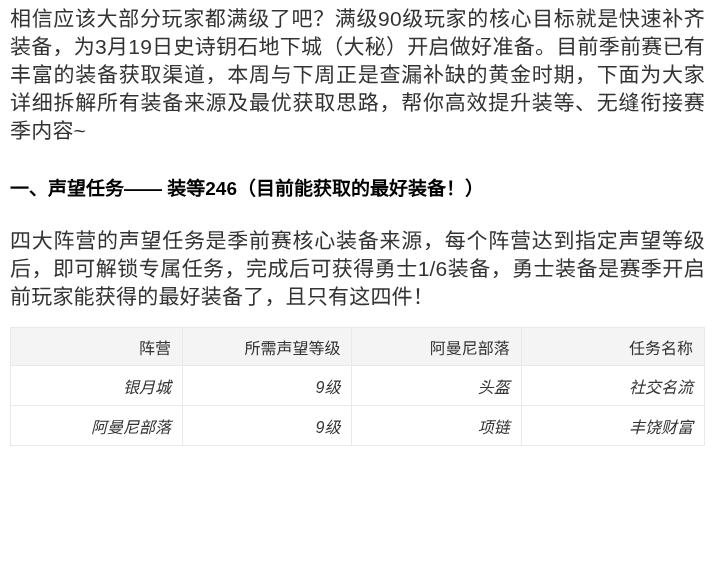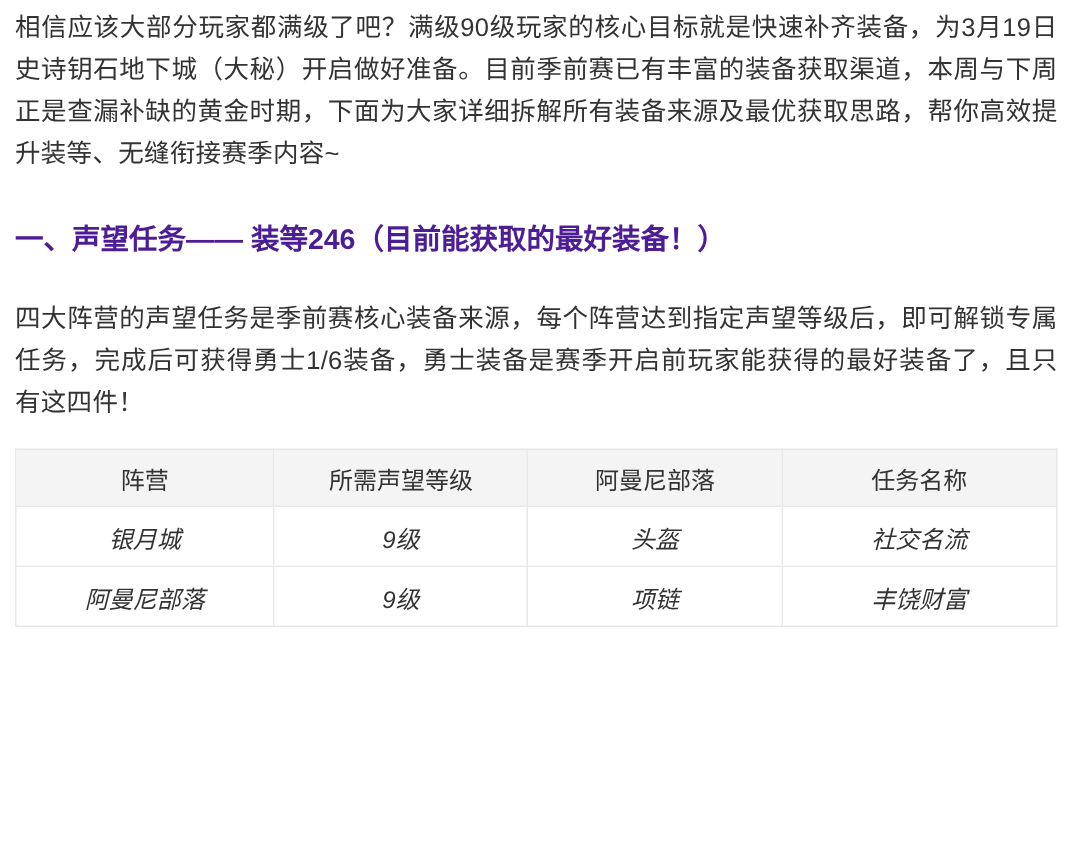--- a/index.html
+++ b/index.html
@@ -10,45 +10,45 @@
   .page {
     width: 715px;
     height: 577px;
     box-sizing: border-box;
     padding: 5px 10px 10px 10px;
     font-family: "Liberation Sans", "DejaVu Sans", sans-serif;
     color: #333333;
     overflow: hidden;
   }
   p.body-text {
-    font-size: 17px;
+    font-size: 21px;
     line-height: 28px;
     margin: 0 0 14px 0;
     text-align: justify;
     letter-spacing: 0.2px;
   }
   h2.section-heading {
     font-size: 19px;
     line-height: 26px;
     font-weight: bold;
-    color: #4c1d95;
+    color: #000000;
     margin: 31px 0 25px 0;
   }
   table.rep-table {
     width: 100%;
     border-collapse: collapse;
     table-layout: fixed;
     margin: 16px 0 14px 0;
   }
   table.rep-table th,
   table.rep-table td {
     border: 1px solid #e9e9e9;
     font-size: 16px;
     font-weight: normal;
-    text-align: center;
+    text-align: right;
     padding: 0 11px;
     color: #333333;
     white-space: nowrap;
     overflow: hidden;
   }
   table.rep-table th {
     background: #f4f4f5;
     height: 37px;
   }
   table.rep-table td {

